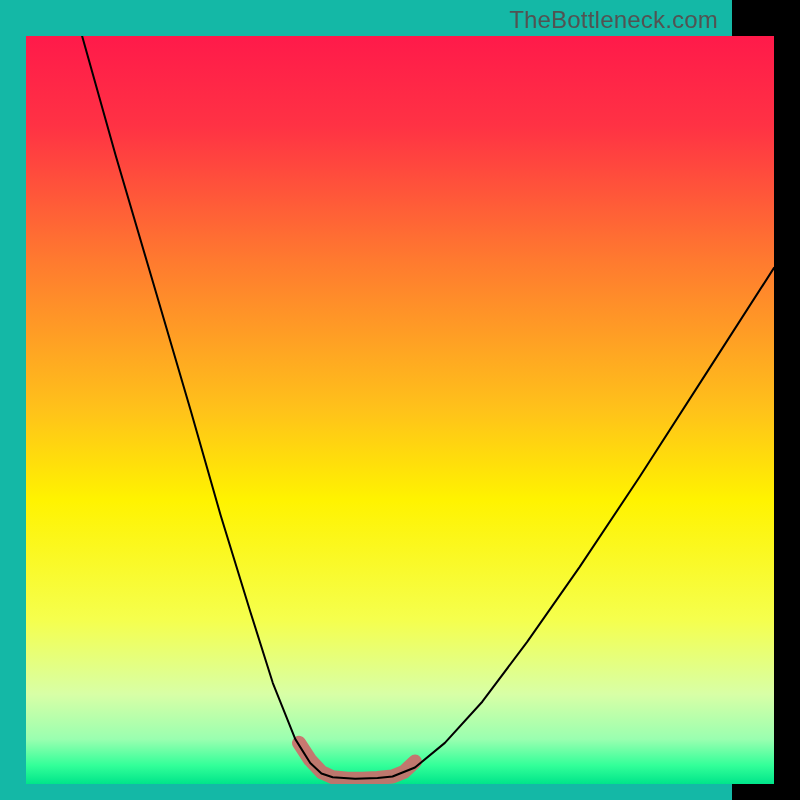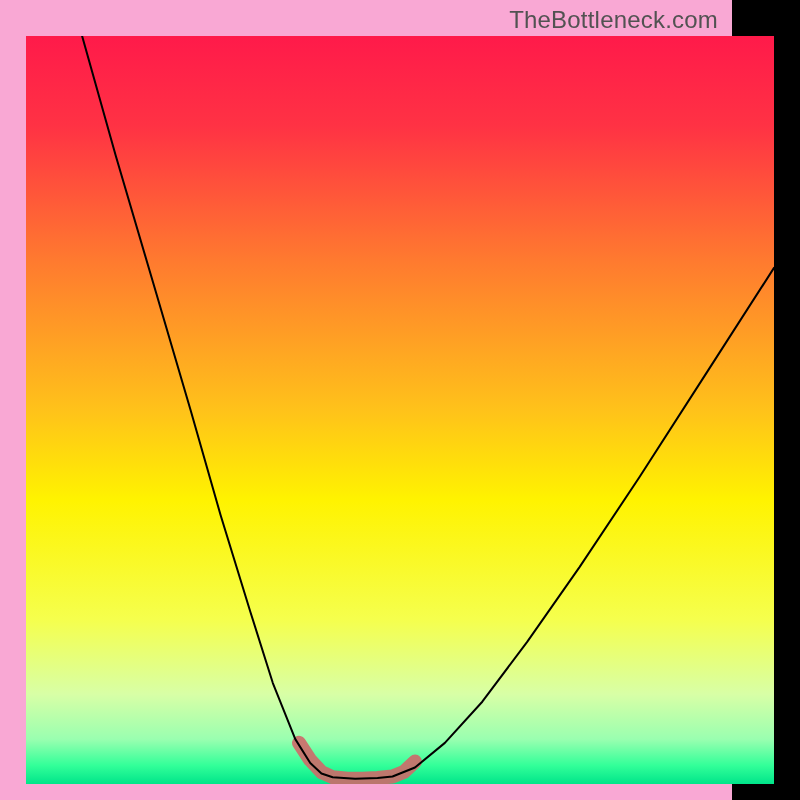--- a/index.html
+++ b/index.html
@@ -1,21 +1,21 @@
 <!DOCTYPE html>
 <html><head>
 <meta charset="utf-8">
 <style>
   * { margin: 0; padding: 0; box-sizing: border-box; }
   html, body { width: 800px; height: 800px; overflow: hidden; background: #000; }
   .frame {
     position: relative;
     width: 732px;
     height: 800px;
-    background: #f9a8d4;
+    background: #14b8a6;
   }
   .watermark {
     position: absolute;
     top: 6px;
     right: 14px;
     font-family: Arial, Helvetica, sans-serif;
     font-size: 24px;
     font-weight: 400;
     color: #525252;
     letter-spacing: 0.2px;

